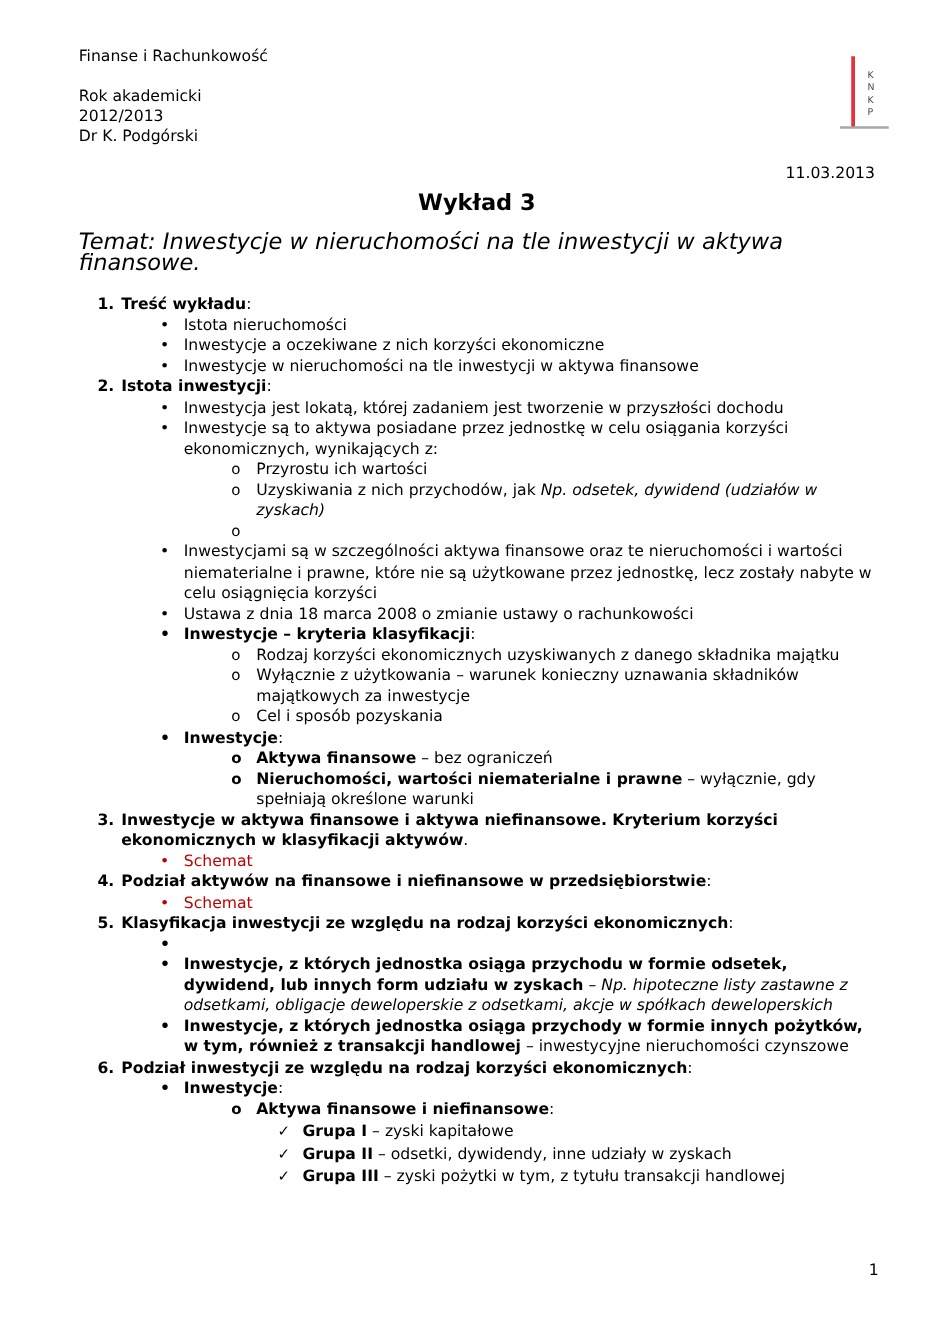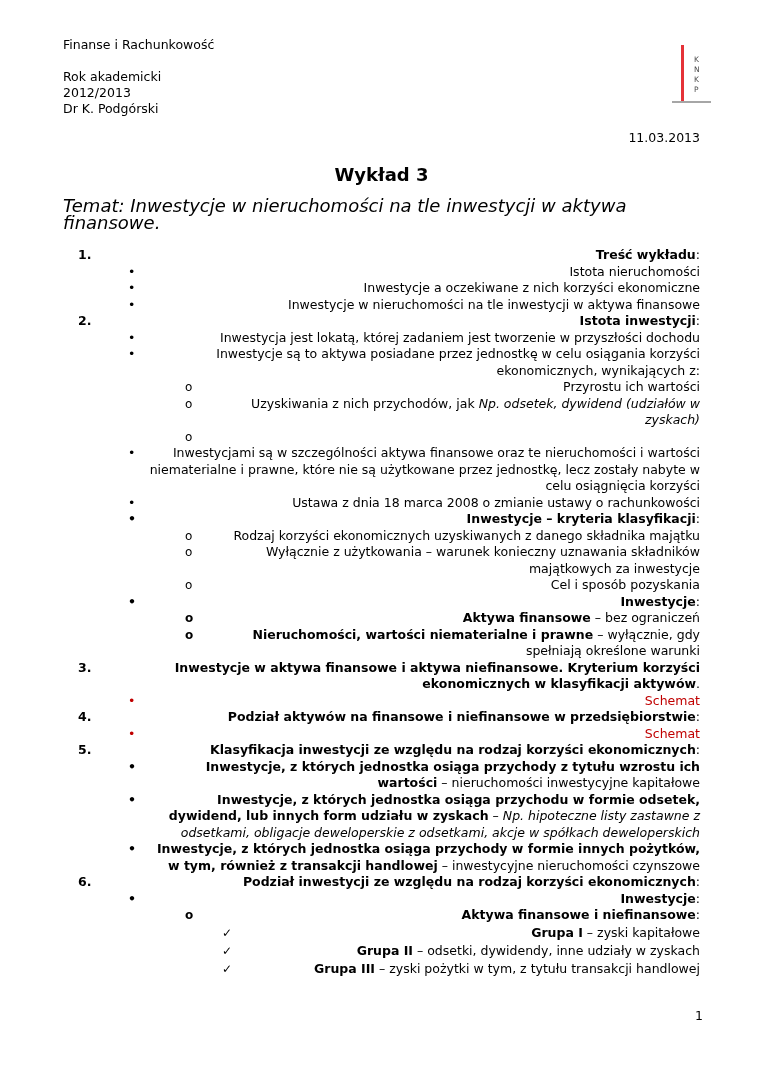--- a/index.html
+++ b/index.html
@@ -20,27 +20,27 @@
   .h-line{height:16px;white-space:nowrap;}
   .h-gap{height:16px;}
   .h-subject{max-width:385px;line-height:16px;}
   
   .logo{position:absolute;left:672px;top:45px;width:46px;height:60px;}
   .logo-bar{position:absolute;left:9px;top:0;width:3px;height:57px;background:var(--logo-red,#e53238);}
   .logo-letters{position:absolute;left:22px;top:10px;font-size:7.5px;line-height:10px;color:#4a4a4a;}
   .logo-base{position:absolute;left:0;top:56px;width:39px;height:2px;background:var(--logo-gray,#a6a6a6);}
   
   .date{text-align:right;margin-top:13px;line-height:16px;}
-  .title{text-align:center;font-size:18px;font-weight:bold;margin:18px 0 0 0;line-height:22px;}
+  .title{text-align:center;font-size:18px;font-weight:bold;margin:6px 0 0 0;line-height:22px;}
   .topic{font-style:italic;font-size:18px;margin-top:11px;line-height:17px;}
   
   .content{margin-top:16px;}
   .row{display:flex;line-height:16.5px;}
   .marker{flex-shrink:0;}
-  .text{flex:1;text-align:right;}
+  .text{flex:1;}
   .lvl-num{padding-left:15px;}  .lvl-num .marker{width:19px;}
   .lvl-1{padding-left:65px;}    .lvl-1 .marker{width:19px;}
   .lvl-2{padding-left:122px;}   .lvl-2 .marker{width:20px;font-size:12px;}
   .lvl-3{padding-left:159px;margin-top:1.5px;} .lvl-3 .marker{width:20px;font-size:12px;}
   .b{font-weight:bold;}
   .i{font-style:italic;}
   .red{color:var(--accent-red,#c00000);}
   .mbold{font-weight:bold;}
   .page-number{position:absolute;top:1008px;right:57px;line-height:16px;}
 </style>
@@ -165,21 +165,20 @@
       <div class="row lvl-1 red">
         <span class="marker">•</span>
         <span class="text"><span>Schemat</span></span>
       </div>
       <div class="row lvl-num">
         <span class="marker mbold">5.</span>
         <span class="text"><span class="b">Klasyfikacja inwestycji ze względu na rodzaj korzyści ekonomicznych</span><span>:</span></span>
       </div>
       <div class="row lvl-1">
         <span class="marker mbold">•</span>
-        <span class="text"><span class="b">Inwestycje, z których jednostka osiąga przychody z tytułu wzrostu ich wartości</span><span> – nieruchomości inwestycyjne kapitałowe</span></span>
       </div>
       <div class="row lvl-1">
         <span class="marker mbold">•</span>
         <span class="text"><span class="b">Inwestycje, z których jednostka osiąga przychodu w formie odsetek, dywidend, lub innych form udziału w zyskach</span><span> – </span><span class="i">Np. hipoteczne listy zastawne z odsetkami, obligacje deweloperskie z odsetkami, akcje w spółkach deweloperskich</span></span>
       </div>
       <div class="row lvl-1">
         <span class="marker mbold">•</span>
         <span class="text"><span class="b">Inwestycje, z których jednostka osiąga przychody w formie innych pożytków, w tym, również z transakcji handlowej</span><span> – inwestycyjne nieruchomości czynszowe</span></span>
       </div>
       <div class="row lvl-num">

